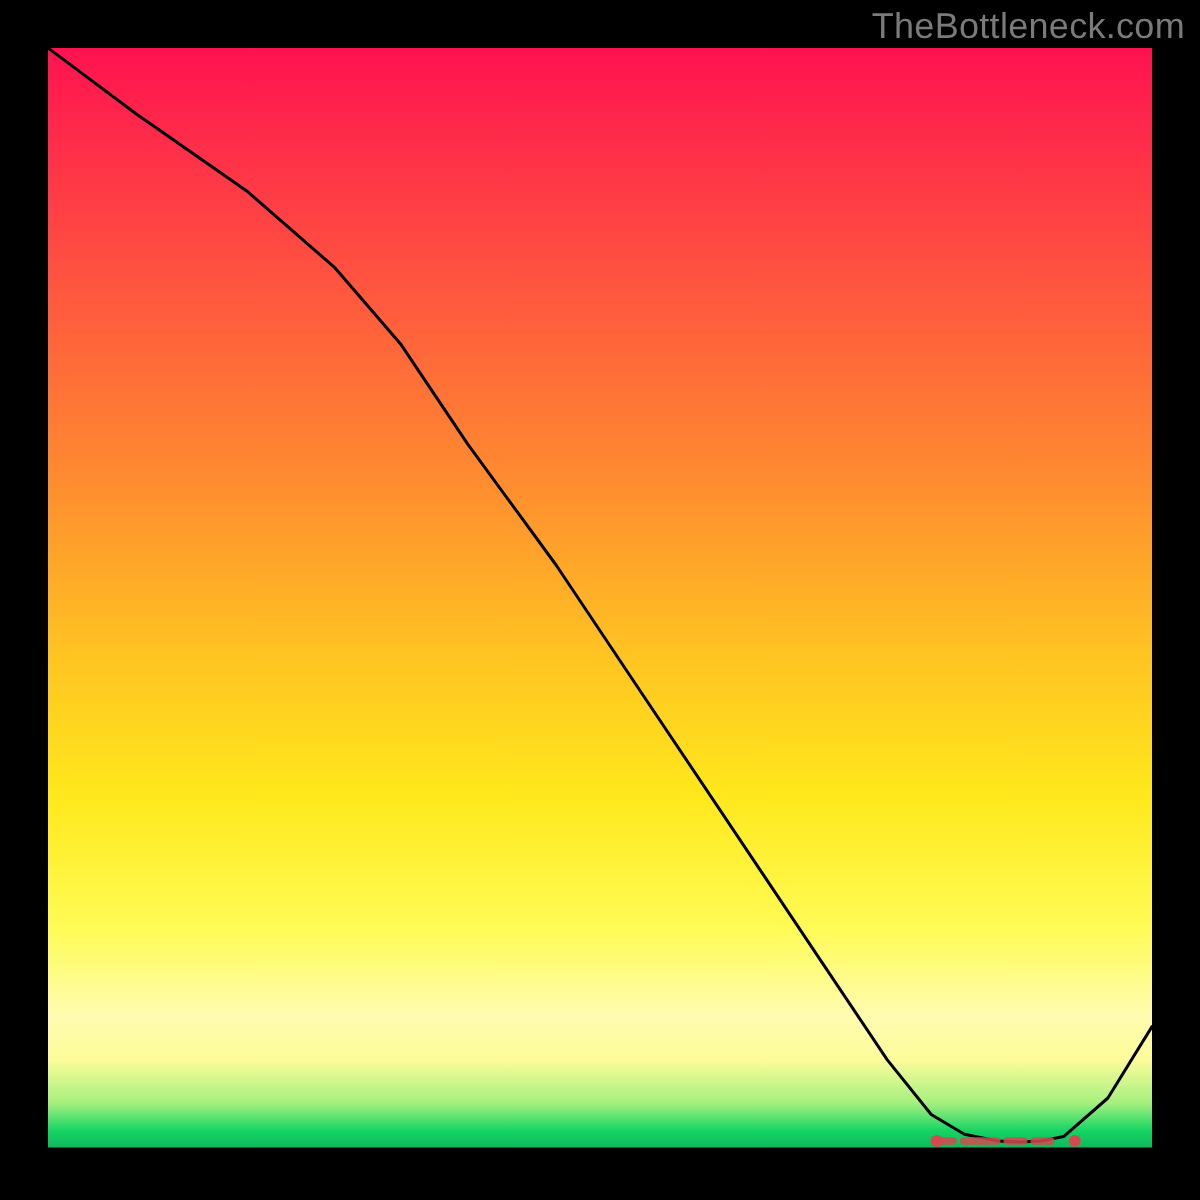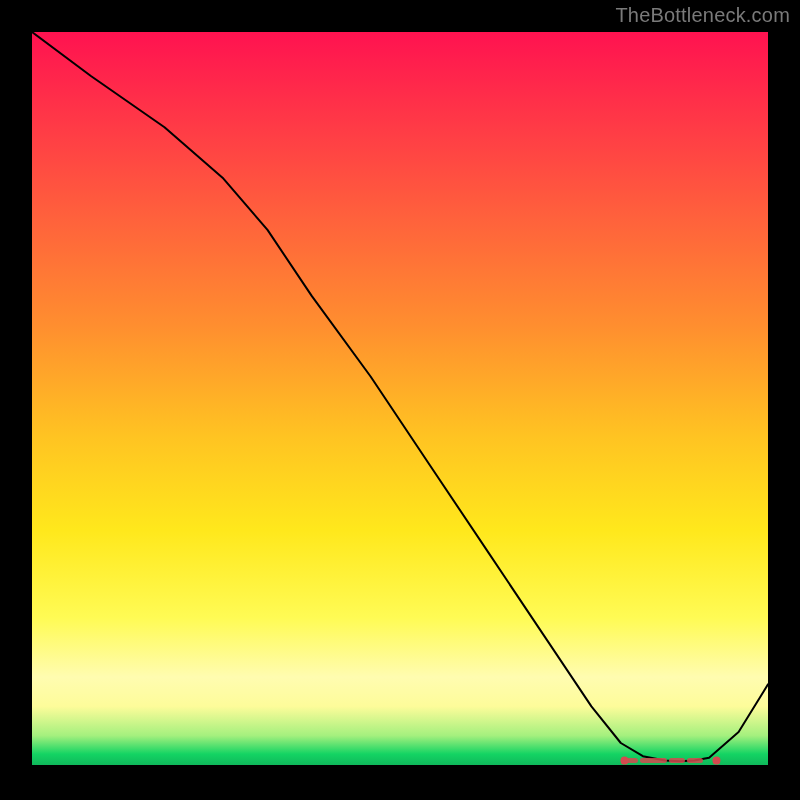--- a/index.html
+++ b/index.html
@@ -14,21 +14,21 @@
     position: relative;
     width: 800px;
     height: 800px;
     background: #000;
   }
   .watermark {
     position: absolute;
     top: 4px;
     right: 10px;
     color: #7a7a7a;
-    font-size: 20px;
+    font-size: 24px;
     font-weight: 400;
     letter-spacing: 0.2px;
     user-select: none;
   }
   
   .plot-wrap {
     position: absolute;
     left: 32px;
     top: 32px;
     width: 736px;

